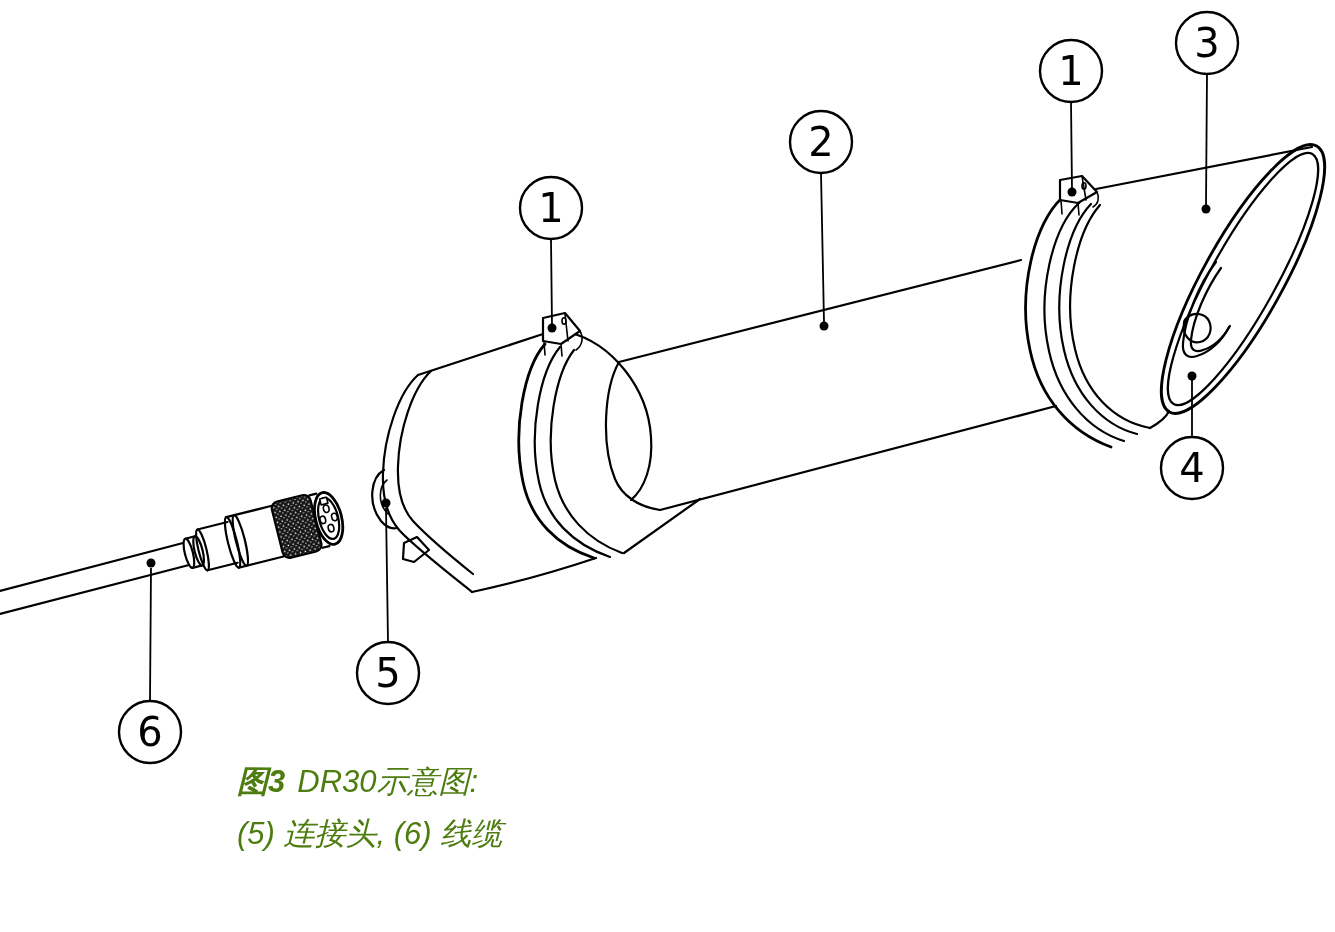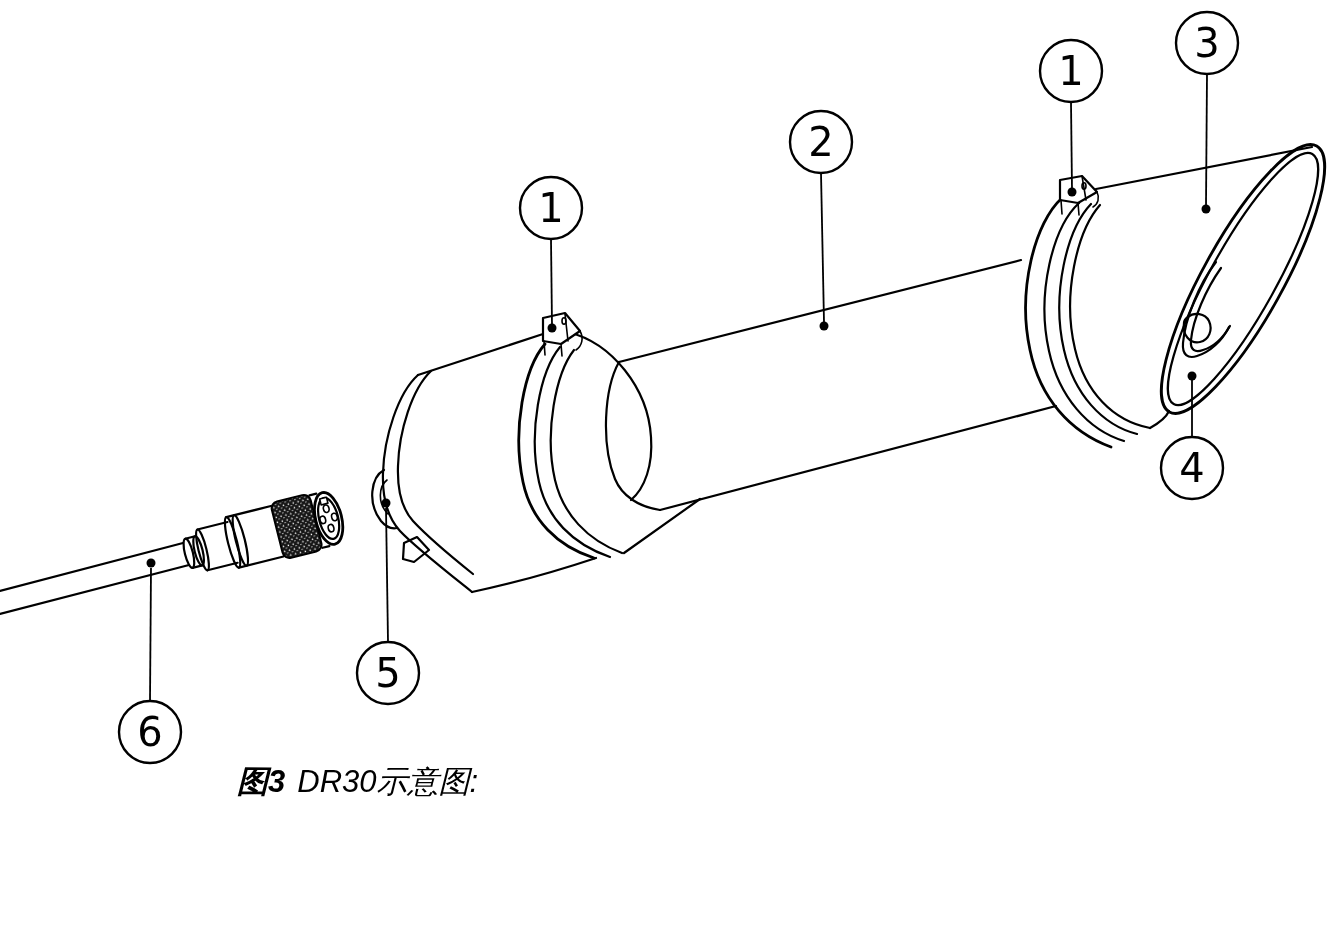--- a/index.html
+++ b/index.html
@@ -9,21 +9,21 @@
   .ln{fill:none;stroke:#000;stroke-width:2.2;stroke-linecap:round;stroke-linejoin:round;}
   .thick{stroke-width:2.8;}
   .thin{stroke-width:1.6;}
   .whitefill{fill:#fff;}
   .leader{fill:none;stroke:#000;stroke-width:1.8;}
   .callout-circle{fill:#fff;stroke:#000;stroke-width:2.4;}
   .callout-num{font-family:"DejaVu Sans","Liberation Sans",sans-serif;font-size:40px;
                fill:#000;text-anchor:middle;}
   .dot{fill:#000;stroke:none;}
   .caption{position:absolute;left:237px;top:756px;width:1060px;
-           font-size:31px;line-height:52px;font-style:italic;color:#000000;}
+           font-size:31px;line-height:52px;font-style:italic;color:#4d7c0f;}
   .caption .fig-label{font-weight:bold;margin-right:12px;}
 </style>
 </head>
 <body>
 
 <svg width="1335" height="932" viewBox="0 0 1335 932">
   <defs>
     <pattern id="knurl" width="5" height="5" patternUnits="userSpaceOnUse">
       <rect width="5" height="5" fill="#151515"></rect>
       <circle cx="1.4" cy="1.4" r="0.8" fill="#fff"></circle>
@@ -171,13 +171,14 @@
     <circle class="dot" cx="151" cy="563" r="4.5"></circle>
     <circle class="callout-circle" cx="150" cy="732" r="31"></circle>
     <text class="callout-num" x="150" y="746">6</text>
   </g>
 </svg>
 
 <div class="caption">
   <div>
     <span class="fig-label">图3</span><span>DR30示意图:</span>
   </div>
+  <div>(5) 连接头, (6) 线缆</div>
 </div>
 
 </body></html>

